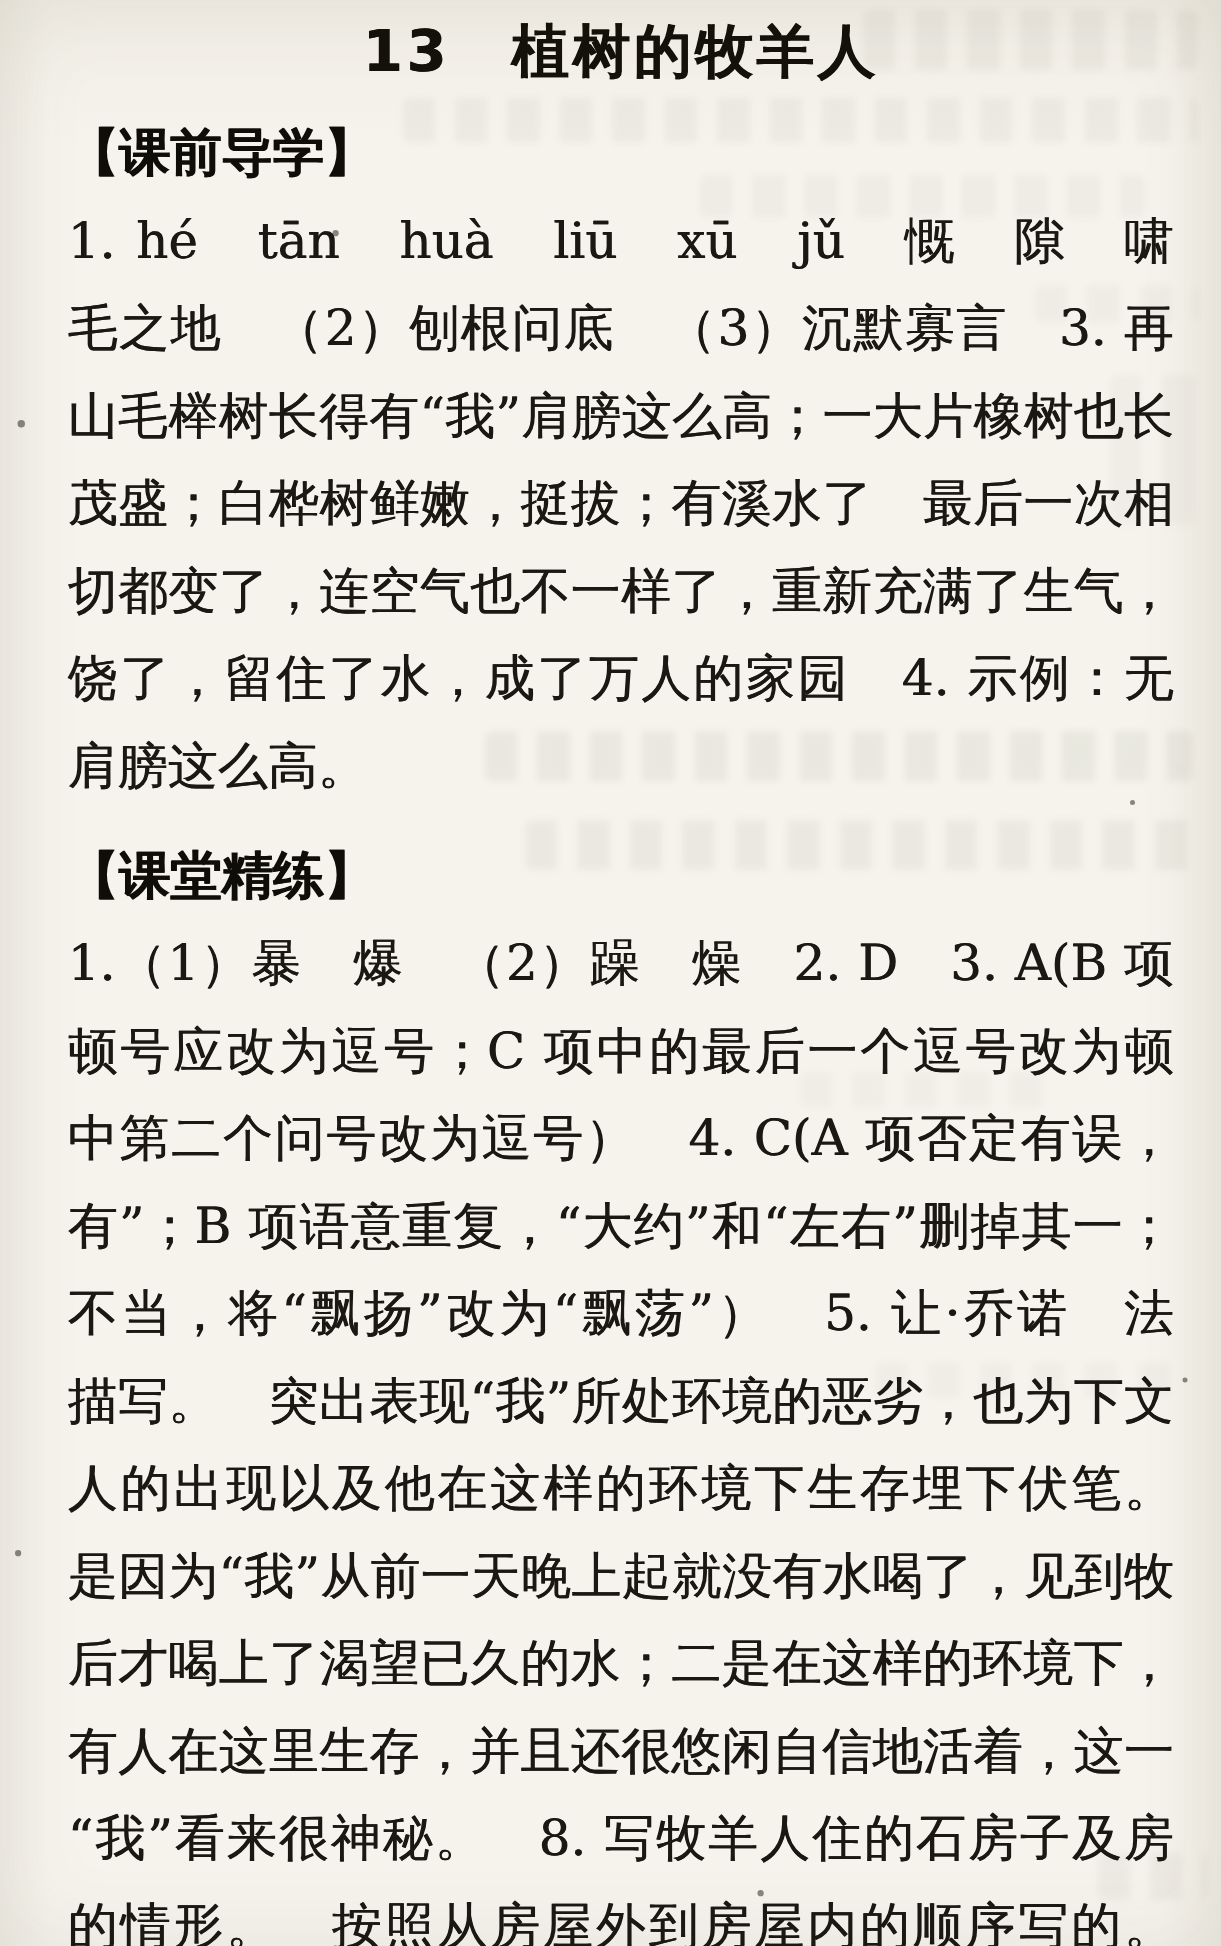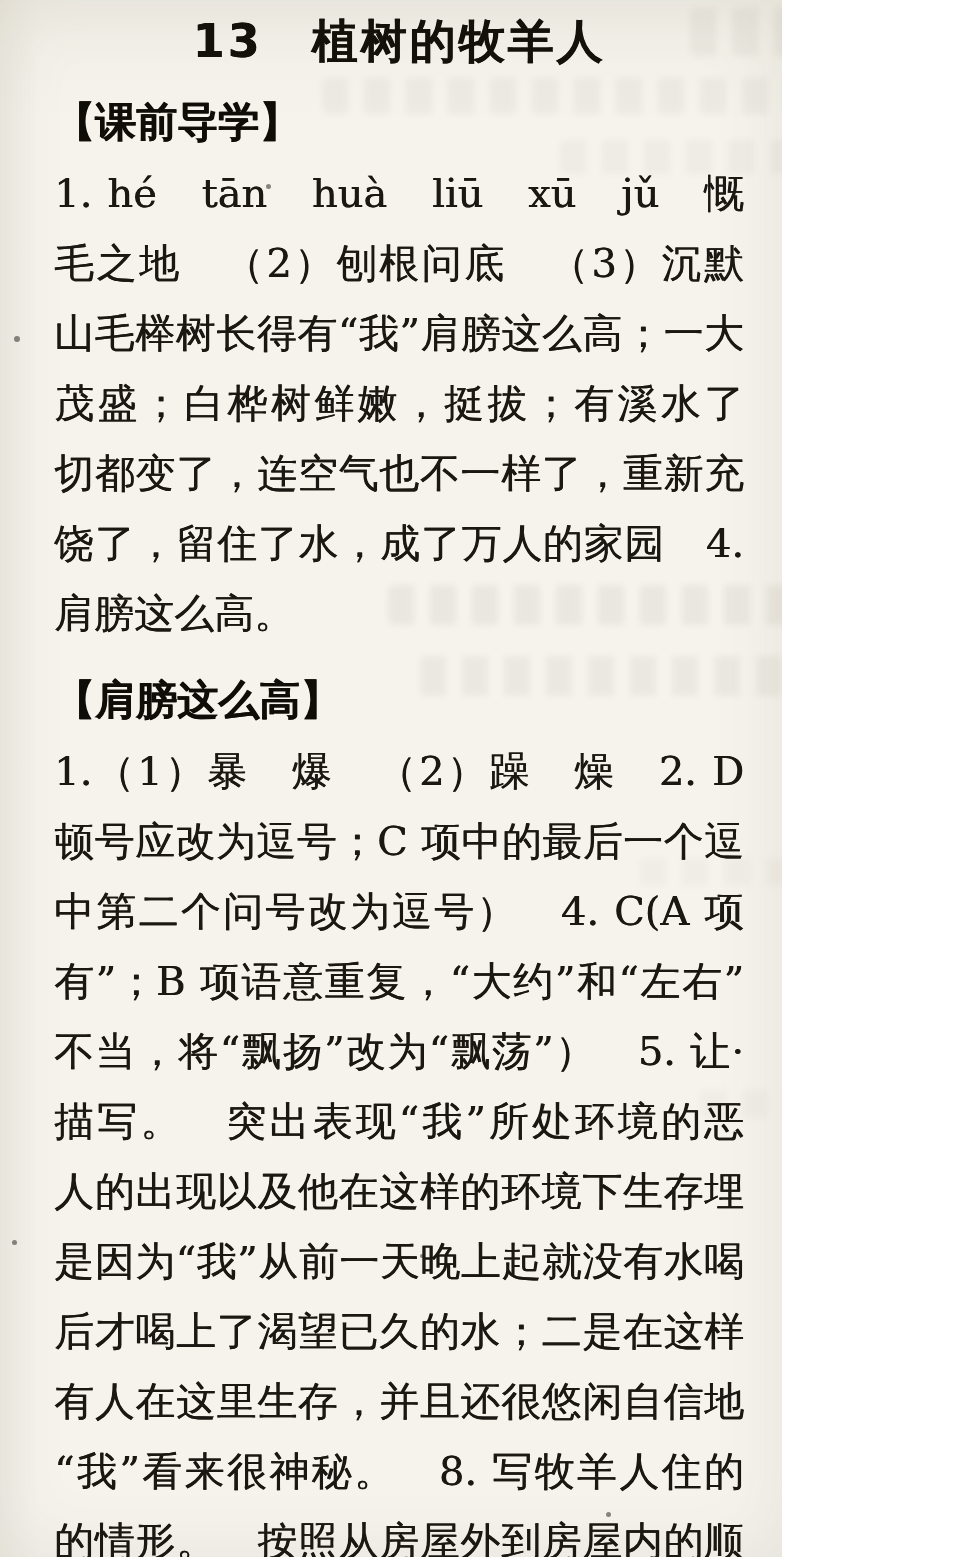--- a/index.html
+++ b/index.html
@@ -1,18 +1,18 @@
 <!DOCTYPE html>
 <html lang="zh"><head>
 <meta charset="utf-8">
 <style>
   html,body{margin:0;padding:0;}
   .page{
     position:relative;
-    width:782px;height:1557px;
+    width:977px;height:1557px;
     background:
       linear-gradient(180deg, rgba(214,206,188,.14), rgba(255,255,255,0) 120px),
       linear-gradient(90deg, rgba(190,182,162,.10), rgba(255,255,255,0) 40px, rgba(255,255,255,0) 930px, rgba(190,182,162,.12)),
       #f5f3ec;
     box-shadow: inset 0 0 70px rgba(96,90,72,.10);
     overflow:hidden;
     font-family:"DejaVu Serif","Liberation Serif",serif;
     color:#1b1813;
   }
   .content{
@@ -120,21 +120,21 @@
         <div class="line justify">毛之地　（2）刨根问底　（3）沉默寡言　3. 再见牧羊人</div>
         <div class="line justify">山毛榉树长得有“我”肩膀这么高；一大片橡树也长得很</div>
         <div class="line justify">茂盛；白桦树鲜嫩，挺拔；有溪水了　最后一次相见　一</div>
         <div class="line justify">切都变了，连空气也不一样了，重新充满了生气，变得富</div>
         <div class="line justify">饶了，留住了水，成了万人的家园　4. 示例：无私奉献、</div>
         <div class="line">肩膀这么高。</div>
       </div>
     </div>
 
     <div class="section">
-      <div class="section-header">【肩膀这么高】</div>
+      <div class="section-header">【课堂精练】</div>
       <div class="section-body">
         <div class="line justify">1.（1）暴　爆　（2）躁　燥　2. D　3. A(B 项中的两个</div>
         <div class="line justify">顿号应改为逗号；C 项中的最后一个逗号改为顿号；D 项</div>
         <div class="line justify">中第二个问号改为逗号）　4. C(A 项否定有误，删掉“没</div>
         <div class="line justify">有”；B 项语意重复，“大约”和“左右”删掉其一；D 项搭配</div>
         <div class="line justify">不当，将“飘扬”改为“飘荡”）　5. 让·乔诺　法　6. 环境</div>
         <div class="line justify">描写。　突出表现“我”所处环境的恶劣，也为下文牧羊</div>
         <div class="line justify">人的出现以及他在这样的环境下生存埋下伏笔。　7. 一</div>
         <div class="line justify">是因为“我”从前一天晚上起就没有水喝了，见到牧羊人</div>
         <div class="line justify">后才喝上了渴望已久的水；二是在这样的环境下，竟然还</div>

